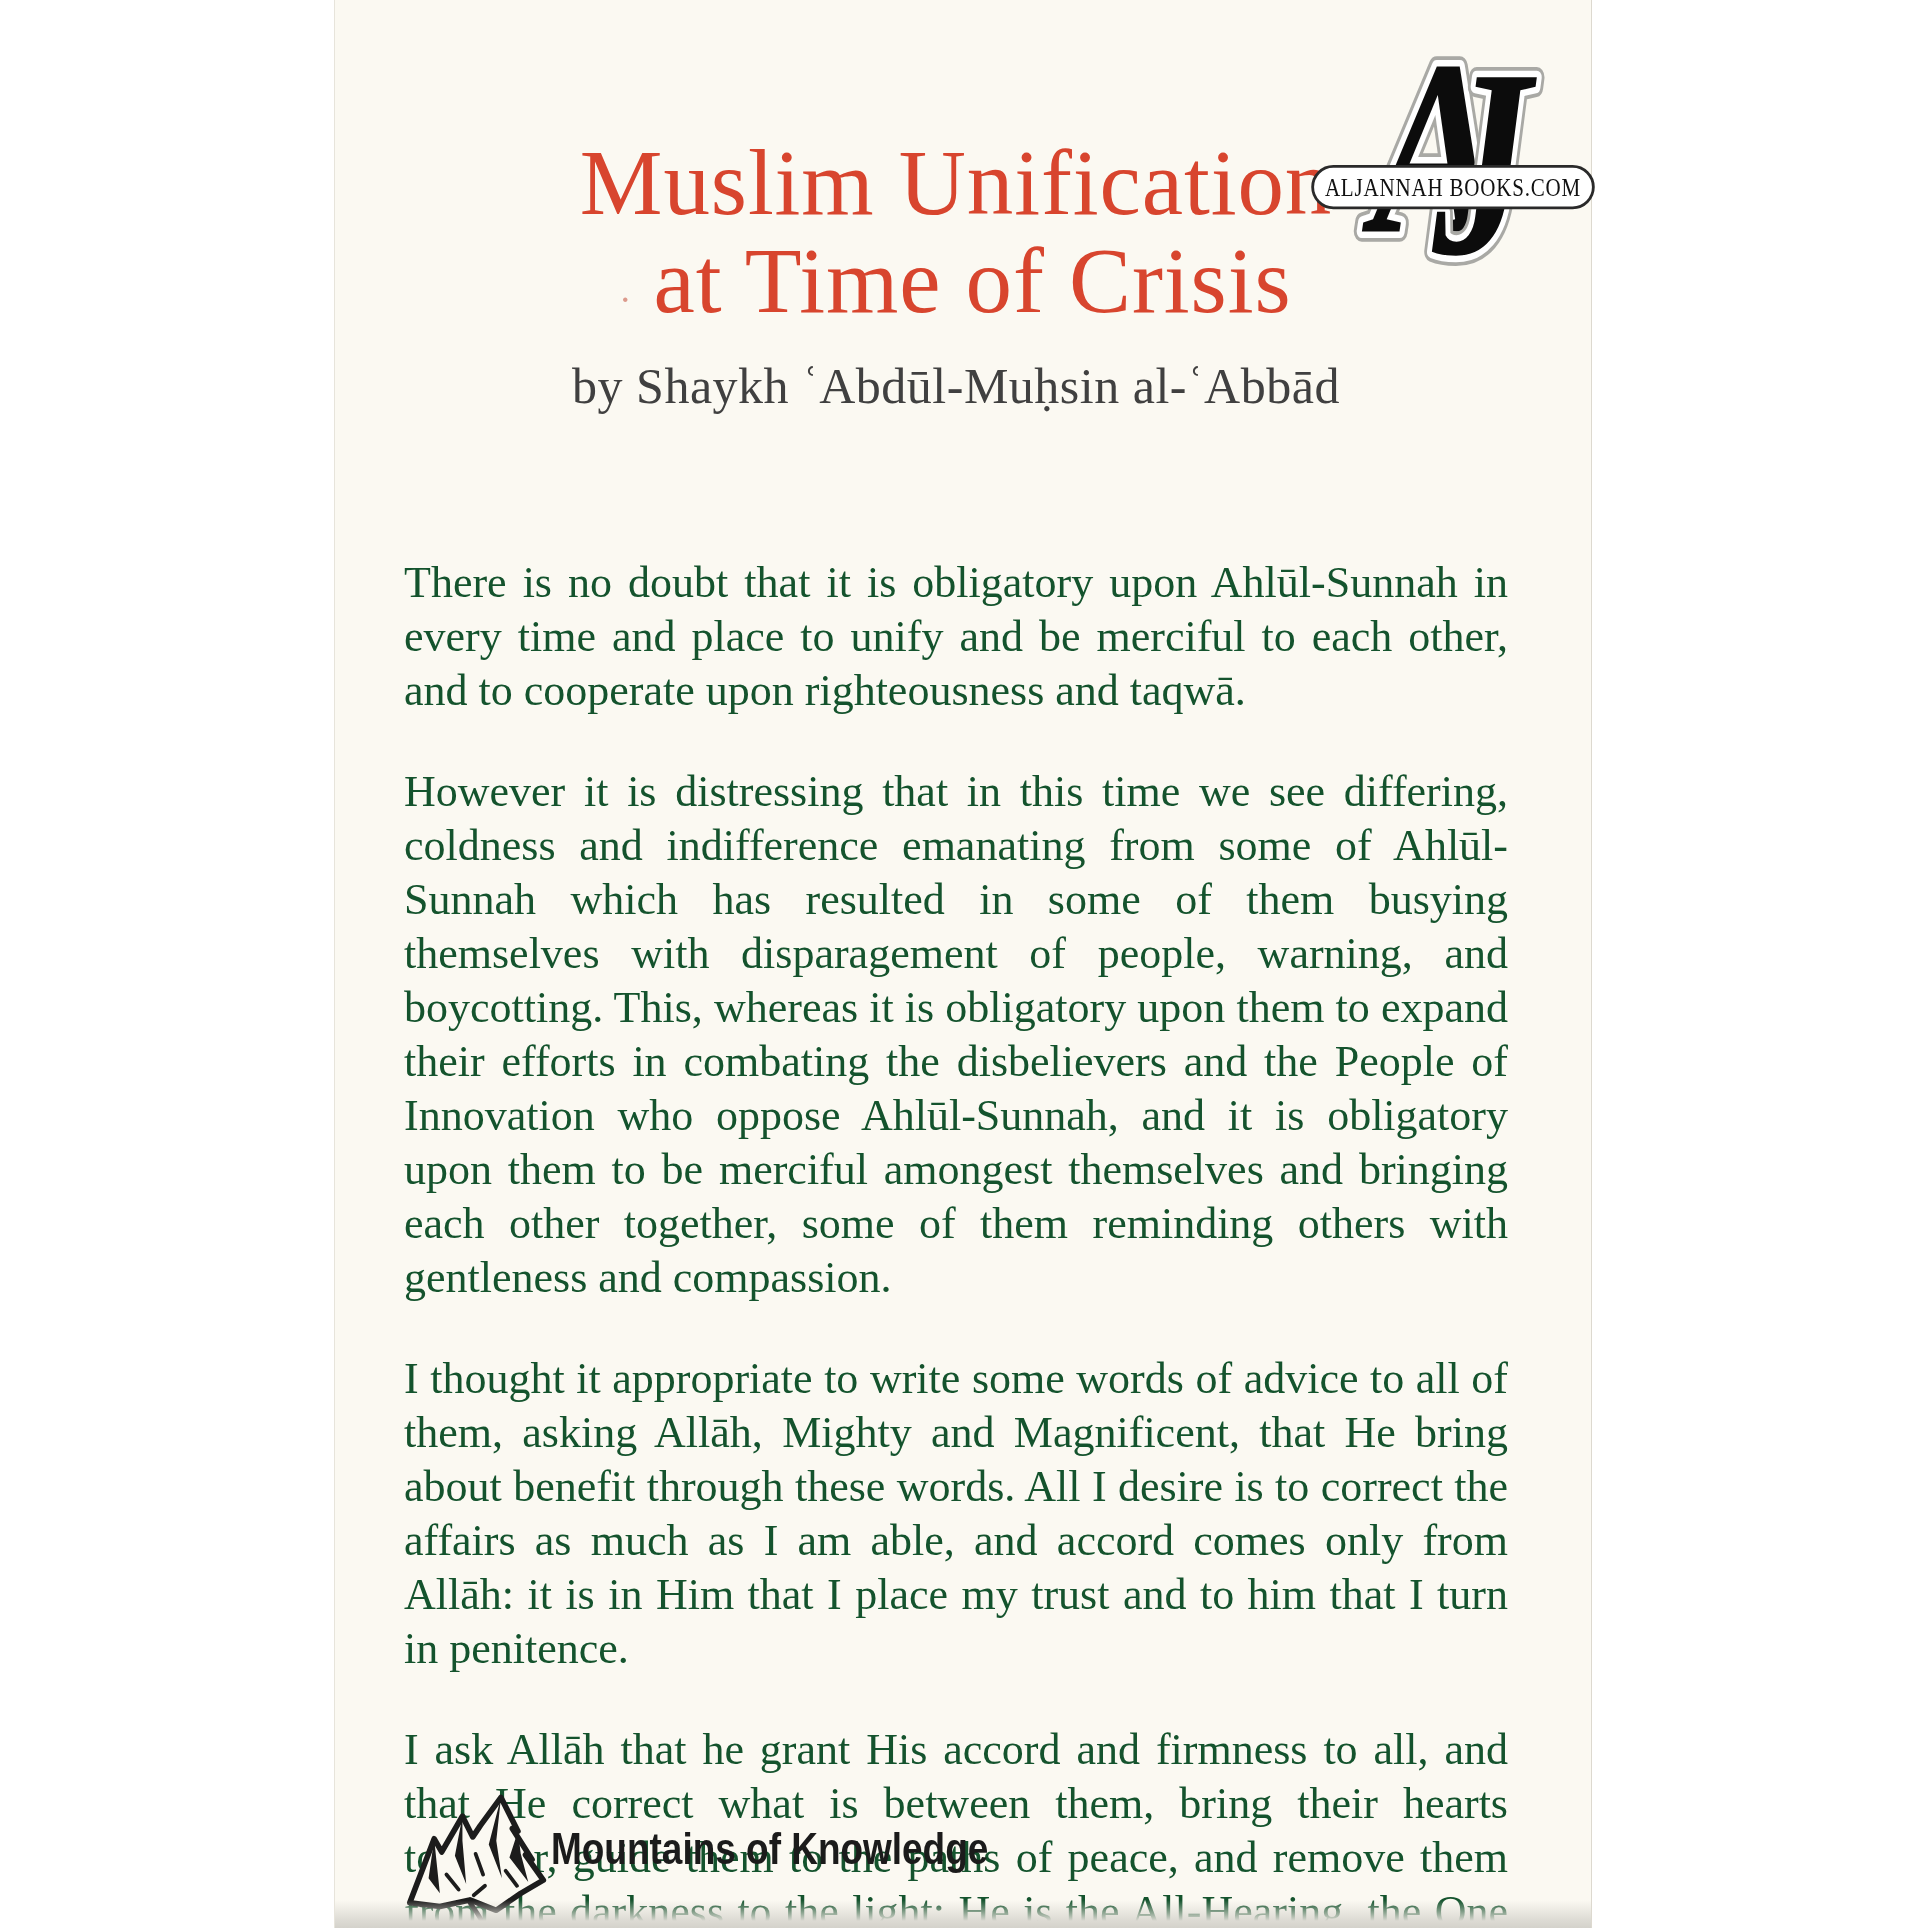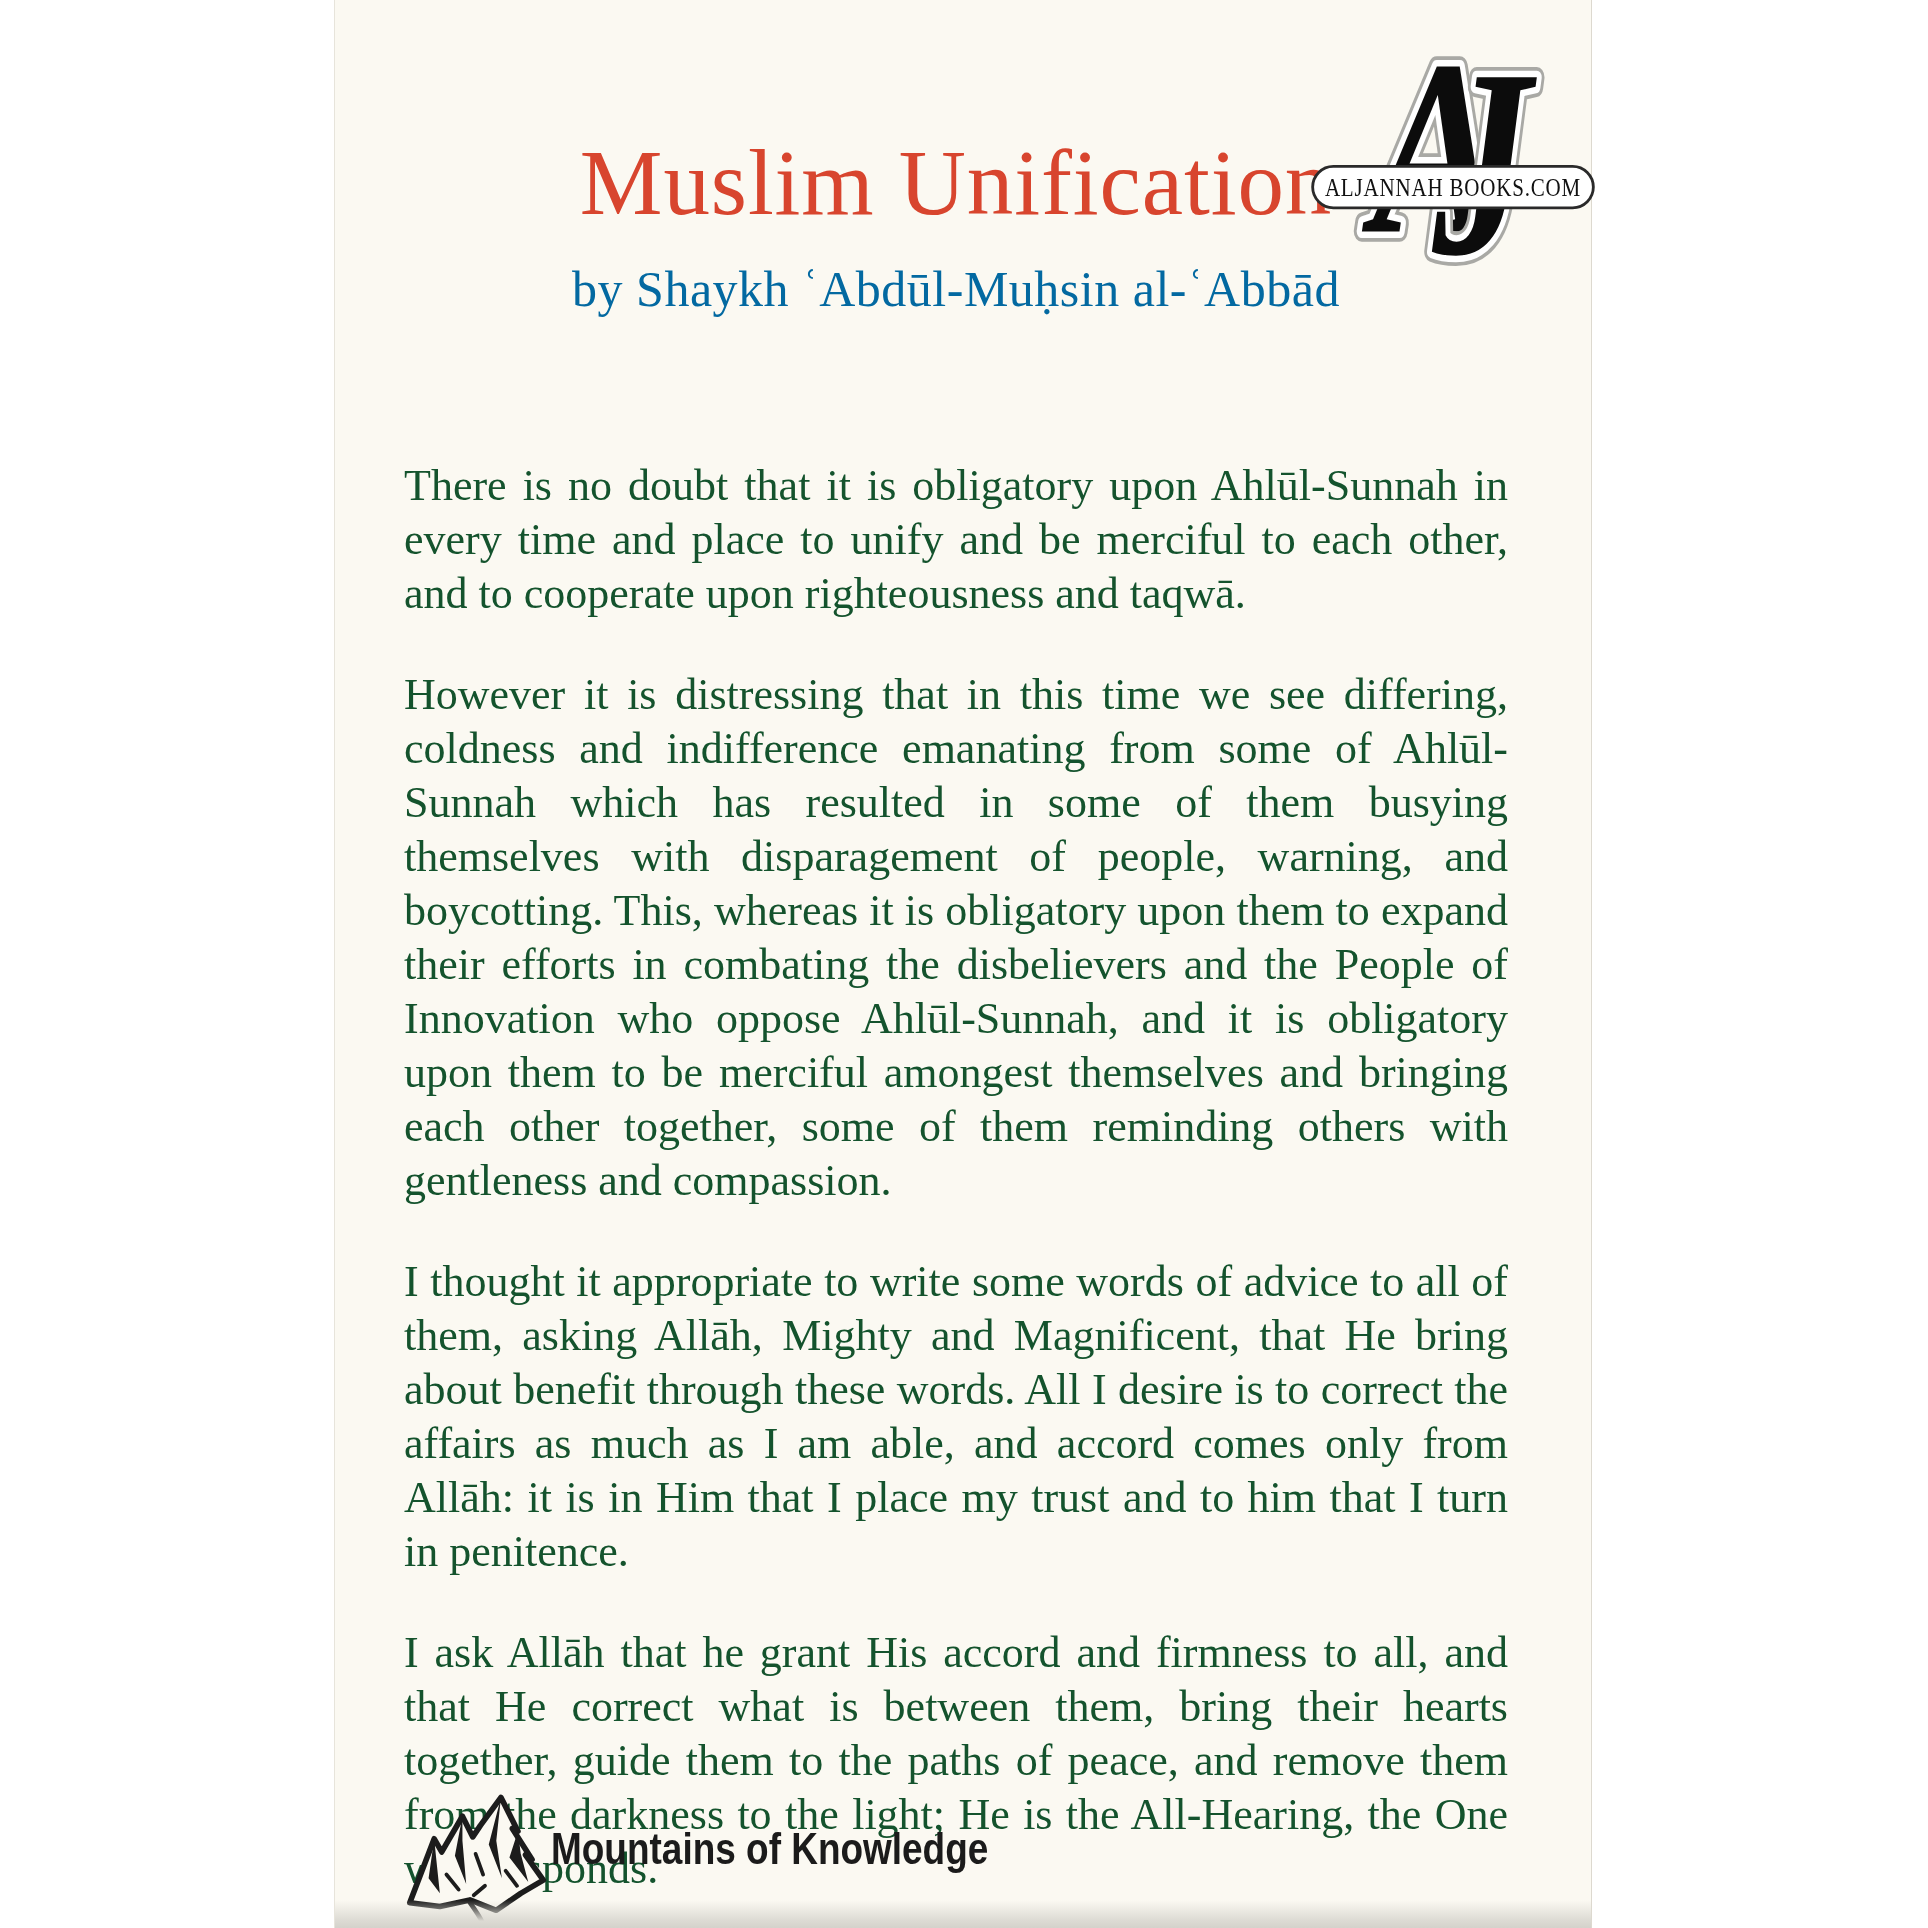--- a/index.html
+++ b/index.html
@@ -37,21 +37,21 @@
   .title .line{display:block;}
   .stray-dot{
     font-size:38px;color:#c4503c;opacity:.55;
     margin-right:22.6px;vertical-align:9.4px;
   }
   
   .byline{
     margin-top:28px;
     text-align:center;
     font-size:50px;
-    color:#0369a1;
+    color:#404040;
     letter-spacing:0.5px;
   }
   
   .bodytext{
     margin-top:141px;
     font-size:44px;
     line-height:54px;
     color:#14532d;
     text-align:justify;
   }
@@ -85,20 +85,21 @@
 </head>
 <body>
 
 <div id="canvas">
 
   <div class="cover">
     <div class="content">
 
       <h1 class="title">
         <span class="line">Muslim Unification</span>
+        <span class="line"><span class="stray-dot">.</span><span>at Time of Crisis</span></span>
       </h1>
 
       <div class="byline">by Shaykh ʿAbdūl-Muḥsin al-ʿAbbād</div>
 
       <div class="bodytext">
         <p>There is no doubt that it is obligatory upon Ahlūl-Sunnah in every time and place to unify and be merciful to each other, and to cooperate upon righteousness and taqwā.</p>
         <p>However it is distressing that in this time we see differing, coldness and indifference emanating from some of Ahlūl-Sunnah which has resulted in some of them busying themselves with disparagement of people, warning, and boycotting. This, whereas it is obligatory upon them to expand their efforts in combating the disbelievers and the People of Innovation who oppose Ahlūl-Sunnah, and it is obligatory upon them to be merciful amongest themselves and bringing each other together, some of them reminding others with gentleness and compassion.</p>
         <p>I thought it appropriate to write some words of advice to all of them, asking Allāh, Mighty and Magnificent, that He bring about benefit through these words. All I desire is to correct the affairs as much as I am able, and accord comes only from Allāh: it is in Him that I place my trust and to him that I turn in penitence.</p>
         <p>I ask Allāh that he grant His accord and firmness to all, and that He correct what is between them, bring their hearts together, guide them to the paths of peace, and remove them from the darkness to the light; He is the All-Hearing, the One who responds.</p>
       </div>

